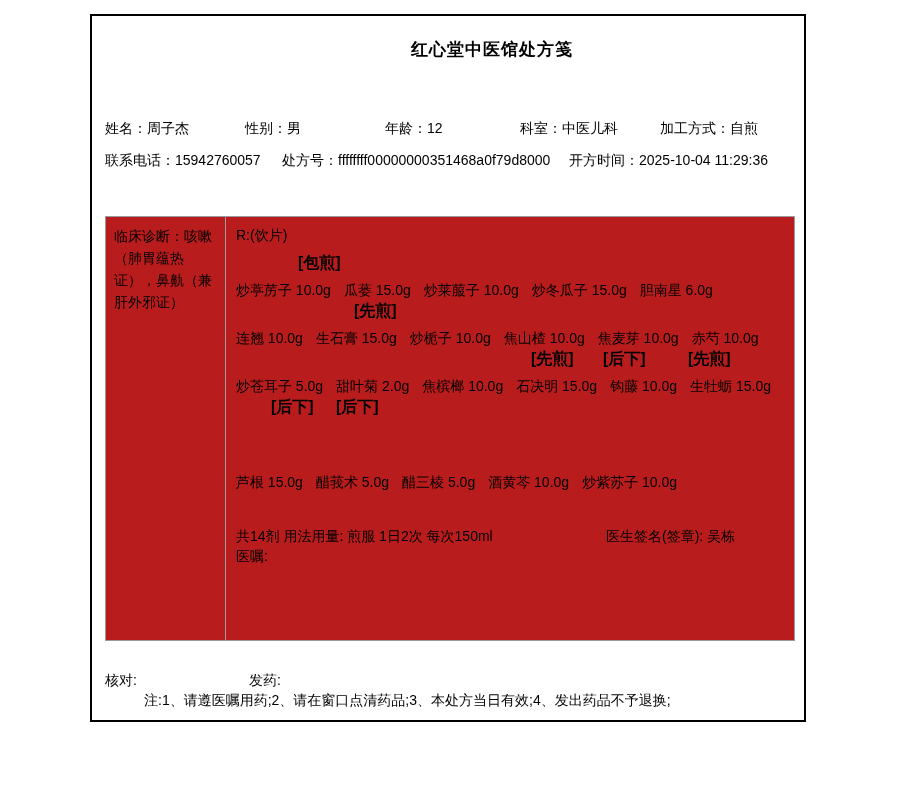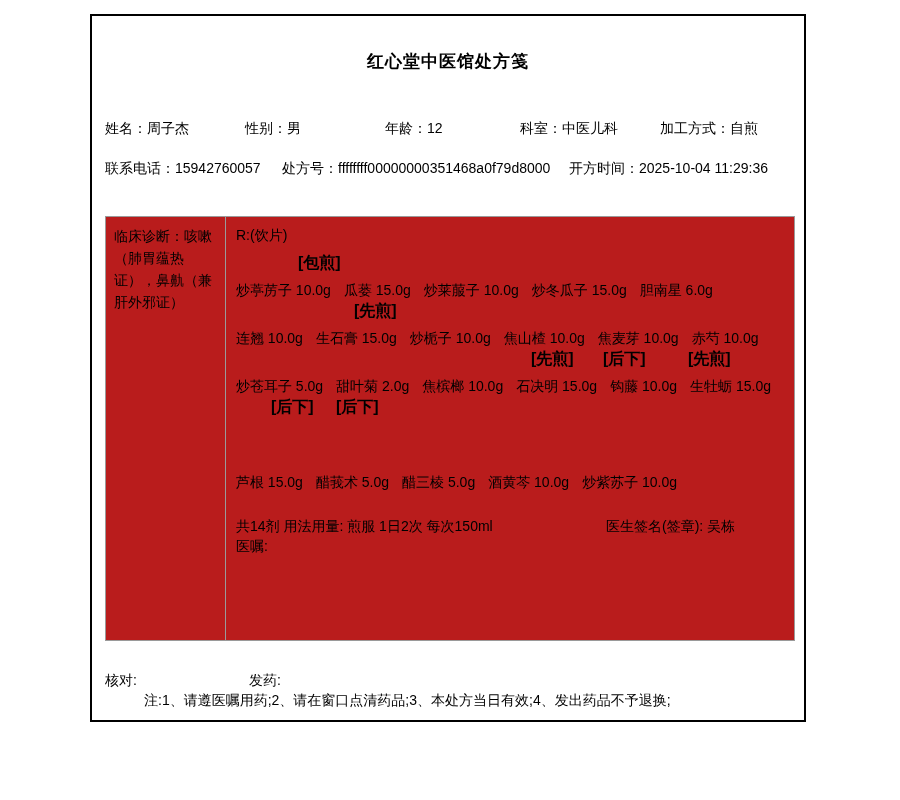--- a/index.html
+++ b/index.html
@@ -6,26 +6,26 @@
   body{
     width:900px;height:800px;background:#ffffff;color:#000;
     font-family:"Liberation Sans","DejaVu Sans",sans-serif;
     position:relative;overflow:hidden;
   }
   .sheet{
     position:absolute;left:90px;top:14px;width:716px;height:708px;
     border:2px solid #000;box-sizing:border-box;background:#fff;
   }
   .title{
-    position:absolute;top:34px;left:0;width:100%;text-align:center;
-    font-size:17px;font-weight:bold;letter-spacing:1px;
+    position:absolute;top:22px;left:0;width:100%;text-align:center;
+    font-size:17px;font-weight:bold;letter-spacing:1px;padding-left:44px;
   }
   .info-row{position:absolute;left:0;right:0;height:20px;font-size:14px;text-align:right;}
   .row1{top:104px;}
-  .row2{top:144px;}
+  .row2{top:136px;}
   .field{position:absolute;white-space:nowrap;}
   .r1f0{left:13px;} .r1f1{left:153px;} .r1f2{left:293px;} .r1f3{left:428px;} .r1f4{left:568px;}
   .r2f0{left:13px;} .r2f1{left:190px;} .r2f2{left:477px;}
 
   .rx-box{
     position:absolute;left:13px;top:200px;width:690px;height:425px;
     border:1px solid #9a9a9a;box-sizing:border-box;display:flex;background:#b91c1c;
   }
   .diag-col{
     width:137px;box-sizing:border-box;border-right:1px solid #9a9a9a;
@@ -33,21 +33,21 @@
   }
   .rx-col{
     flex:1;box-sizing:border-box;padding:9px 10px;font-size:14px;position:relative;
   }
   .rx-header{line-height:18px;margin-bottom:12px;}
   .herb-block{height:48px;}
   .ann-row{position:relative;height:20px;font-size:16px;font-weight:bold;}
   .ann{position:absolute;bottom:2px;white-space:nowrap;}
   .herb-row{height:28px;line-height:28px;white-space:nowrap;}
   .herb{margin-right:13px;text-align:right;}
-  .summary-row{position:relative;margin-top:20px;height:20px;line-height:20px;}
+  .summary-row{position:relative;margin-top:30px;height:20px;line-height:20px;}
   .doctor{position:absolute;left:370px;top:0;white-space:nowrap;}
   .advice{height:20px;line-height:20px;}
 
   .footer-row{position:absolute;left:0;right:0;height:21px;font-size:14px;}
   .fr1{top:634px;} .fr2{top:656px;} .fr3{top:676px;margin-left:39px;}
   .f1f0{left:13px;} .f1f1{left:155px;} .f1f2{left:295px;} .f1f3{left:433px;}
   .f2f0{left:13px;} .f2f1{left:157px;}
   .note{position:absolute;left:13px;white-space:nowrap;}
   .f-label{margin-right:4px;}
 </style>

